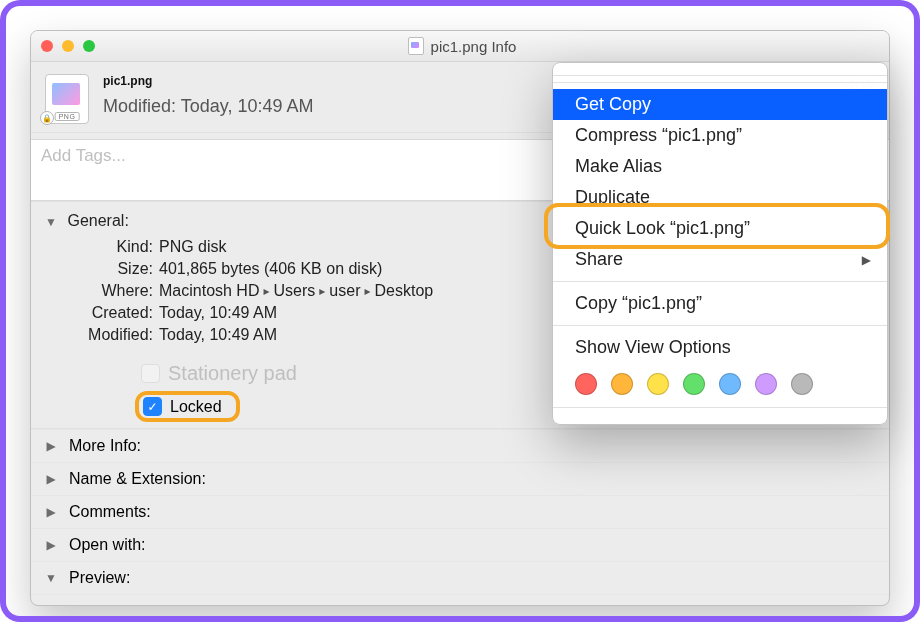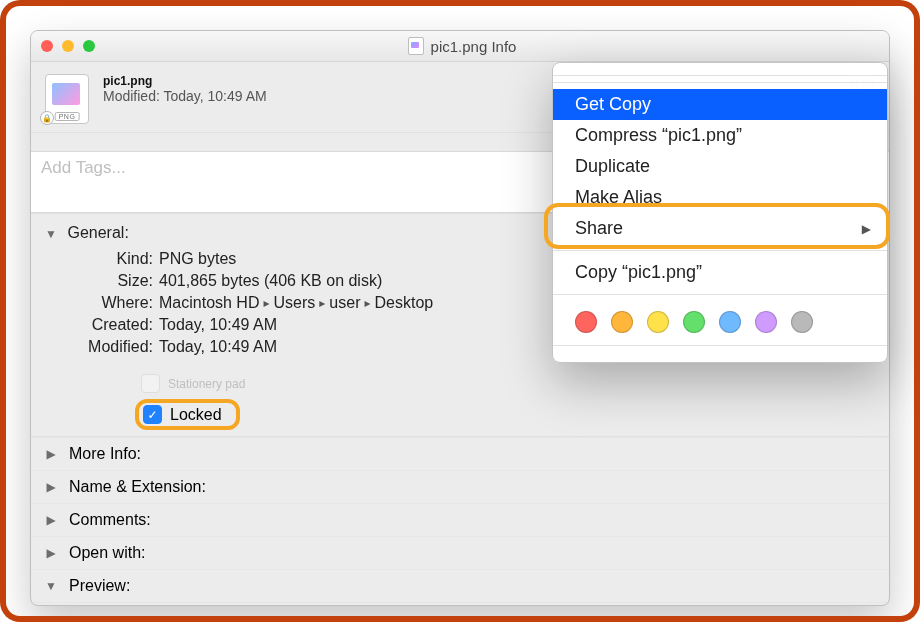--- a/index.html
+++ b/index.html
@@ -9,21 +9,21 @@
     --text: #000;
     --muted: #bfbfbf;
     --highlight-blue: #0a60ff;
     --orange: #f5a623;
     --win-red: #ff5f57;
     --win-yellow: #febb2d;
     --win-green: #29c840;
   }
   html,body{margin:0;padding:0;font-family:-apple-system,"Helvetica Neue",Arial,sans-serif;}
   .stage{
-    width:920px;height:622px;position:relative;background:#c2410c;border-radius:20px;overflow:hidden;
+    width:920px;height:622px;position:relative;background:#8b5cf6;border-radius:20px;overflow:hidden;
   }
   .mono-bg{
     position:absolute;inset:6px;background:#fff;border-radius:14px;overflow:hidden;
   }
   
   .info-window{
     position:absolute;left:24px;top:24px;right:24px;bottom:10px;background:var(--bg-gray);
     border:1px solid #bfbfbf;border-radius:8px;box-shadow:0 18px 40px rgba(0,0,0,.22);overflow:hidden;
   }
   .titlebar{
@@ -46,37 +46,37 @@
   .file-thumb{
     width:42px;height:48px;background:#fff;border:1px solid #c8c8c8;border-radius:4px;position:relative;
   }
   .file-thumb .mini{position:absolute;left:6px;top:8px;width:28px;height:22px;background:linear-gradient(135deg,#8fbfff,#ff9be0);border-radius:2px;}
   .file-thumb .tag{position:absolute;bottom:2px;left:50%;transform:translateX(-50%);font-size:7px;letter-spacing:.5px;padding:0 3px;border:1px solid #b5b5b5;color:#707070;border-radius:2px;background:#fff;}
   .file-thumb .lock{
     position:absolute;left:-6px;bottom:-2px;width:12px;height:12px;border-radius:50%;background:#fff;border:1px solid #b5b5b5;display:flex;align-items:center;justify-content:center;font-size:8px;color:#555;
   }
   .hdr-text{flex:1;}
   .fname{font-weight:700;font-size:12px;color:#111;}
-  .modline{font-size:14px;color:#555;margin-top:0;}
+  .modline{font-size:18px;color:#555;margin-top:8px;}
   .size-right{font-size:18px;color:#111;margin-left:auto;margin-top:2px;}
   .tags-field{
-    margin:18px 0 0 0;background:#fff;border-top:1px solid #d9d9d9;border-bottom:1px solid #d9d9d9;height:48px;
+    margin:6px 0 0 0;background:#fff;border-top:1px solid #d9d9d9;border-bottom:1px solid #d9d9d9;height:48px;
     display:flex;align-items:flex-start;padding:6px 10px;
   }
   .tags-field span.ph{color:var(--muted);font-size:17px;}
   
   .section{border-top:1px solid #e1e1e1;border-bottom:1px solid #e1e1e1;padding:4px 12px 6px 14px;}
   .disclo{display:inline-block;transition:transform .15s;font-size:12px;color:#6d6d6d;margin-right:6px;width:12px;text-align:center;}
   .disclo.open{transform:rotate(0deg);} 
   .sec-title{font-size:16px;color:#222;padding:6px 0;}
   .kv{display:flex;font-size:16px;padding:2px 0 2px 26px;}
   .kv .k{width:82px;text-align:right;color:#222;margin-right:6px;}
   .kv .v{color:#222;}
   .kv .sep{margin:0 4px;font-size:12px;color:#555;vertical-align:1px;}
-  .chk-row{display:flex;align-items:center;font-size:12px;padding:2px 0 2px 96px;gap:8px;}
+  .chk-row{display:flex;align-items:center;font-size:20px;padding:2px 0 2px 96px;gap:8px;}
   .chk{
     width:17px;height:17px;border:1px solid #b7b7b7;border-radius:4px;background:#fff;display:flex;align-items:center;justify-content:center;font-size:12px;color:#fff;
   }
   .chk.disabled{background:#f2f2f2;border-color:#dedede;}
   .chk.checked{background:#1f82ff;border-color:#1f82ff;}
   .chk-label{}
   .chk-label.disabled{color:var(--muted);}
   .locked-wrap{
     display:inline-flex;align-items:center;gap:8px;border:4px solid var(--orange);border-radius:12px;padding:2px 14px 2px 4px;margin-left:90px;margin-top:4px;
   }
@@ -146,21 +146,21 @@
       </div>
 
       <div class="section">
         <div class="sec-title">
           <span class="disclo open">▼</span>
           <span>General:</span>
         </div>
 
         <div class="kv">
           <div class="k">Kind:</div>
-          <div class="v">PNG bytes</div>
+          <div class="v">PNG disk</div>
         </div>
         <div class="kv">
           <div class="k">Size:</div>
           <div class="v">401,865 bytes (406 KB on disk)</div>
         </div>
         <div class="kv">
           <div class="k">Where:</div>
           <div class="v">
             <span>Macintosh HD</span><span class="sep">▸</span><span>Users</span><span class="sep">▸</span><span>user</span><span class="sep">▸</span><span>Desktop</span>
           </div>
@@ -212,33 +212,39 @@
     <div class="context-menu">
       <div class="menu-sep"></div>
       <div class="menu-sep"></div>
       <div class="menu-item highlight">
           <span>Get Copy</span>
         </div>
       <div class="menu-item">
           <span>Compress “pic1.png”</span>
         </div>
       <div class="menu-item">
+          <span>Make Alias</span>
+        </div>
+      <div class="menu-item">
           <span>Duplicate</span>
         </div>
       <div class="menu-item">
-          <span>Make Alias</span>
+          <span>Quick Look “pic1.png”</span>
         </div>
       <div class="menu-item has-sub">
           <span>Share</span>
         </div>
       <div class="menu-sep"></div>
       <div class="menu-item">
           <span>Copy “pic1.png”</span>
         </div>
       <div class="menu-sep"></div>
+      <div class="menu-item">
+          <span>Show View Options</span>
+        </div>
       <div class="tag-dots">
         <div class="tdot" style="background:#ff655e"></div>
         <div class="tdot" style="background:#ffb63a"></div>
         <div class="tdot" style="background:#ffe14a"></div>
         <div class="tdot" style="background:#63e06b"></div>
         <div class="tdot" style="background:#6fb9ff"></div>
         <div class="tdot" style="background:#d09bff"></div>
         <div class="tdot" style="background:#b9b9b9"></div>
       </div>
       <div class="menu-sep"></div>

